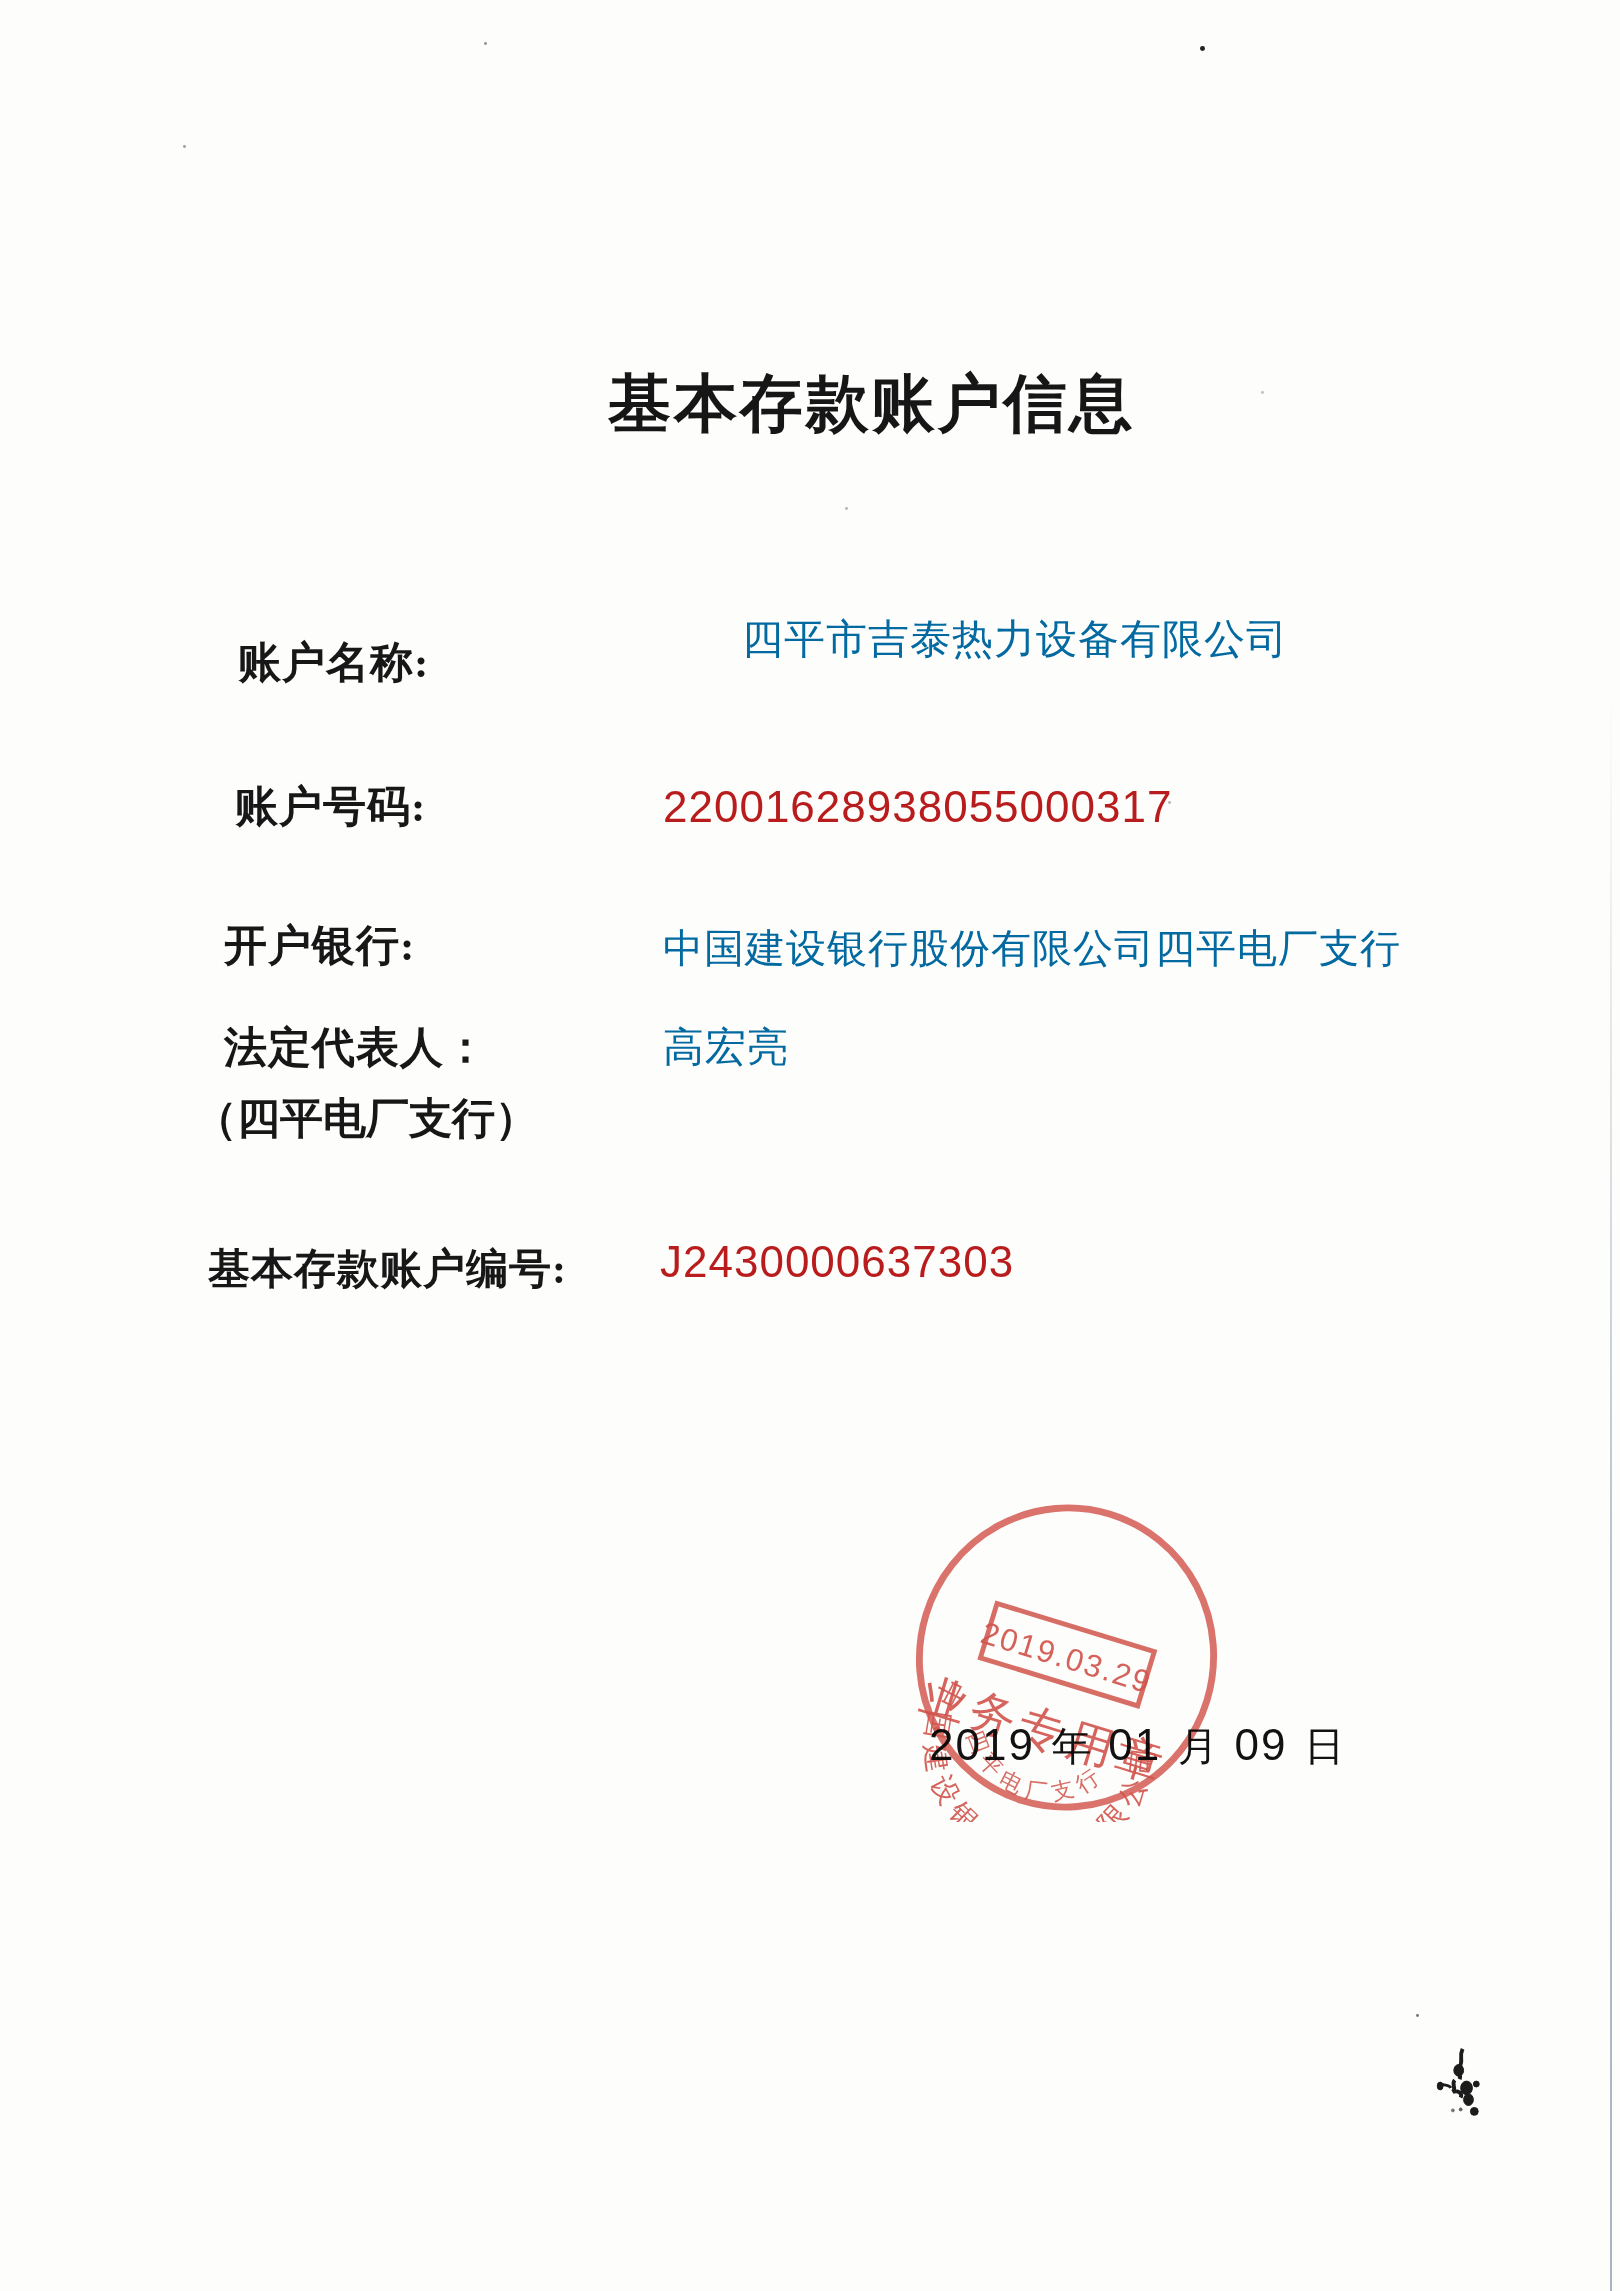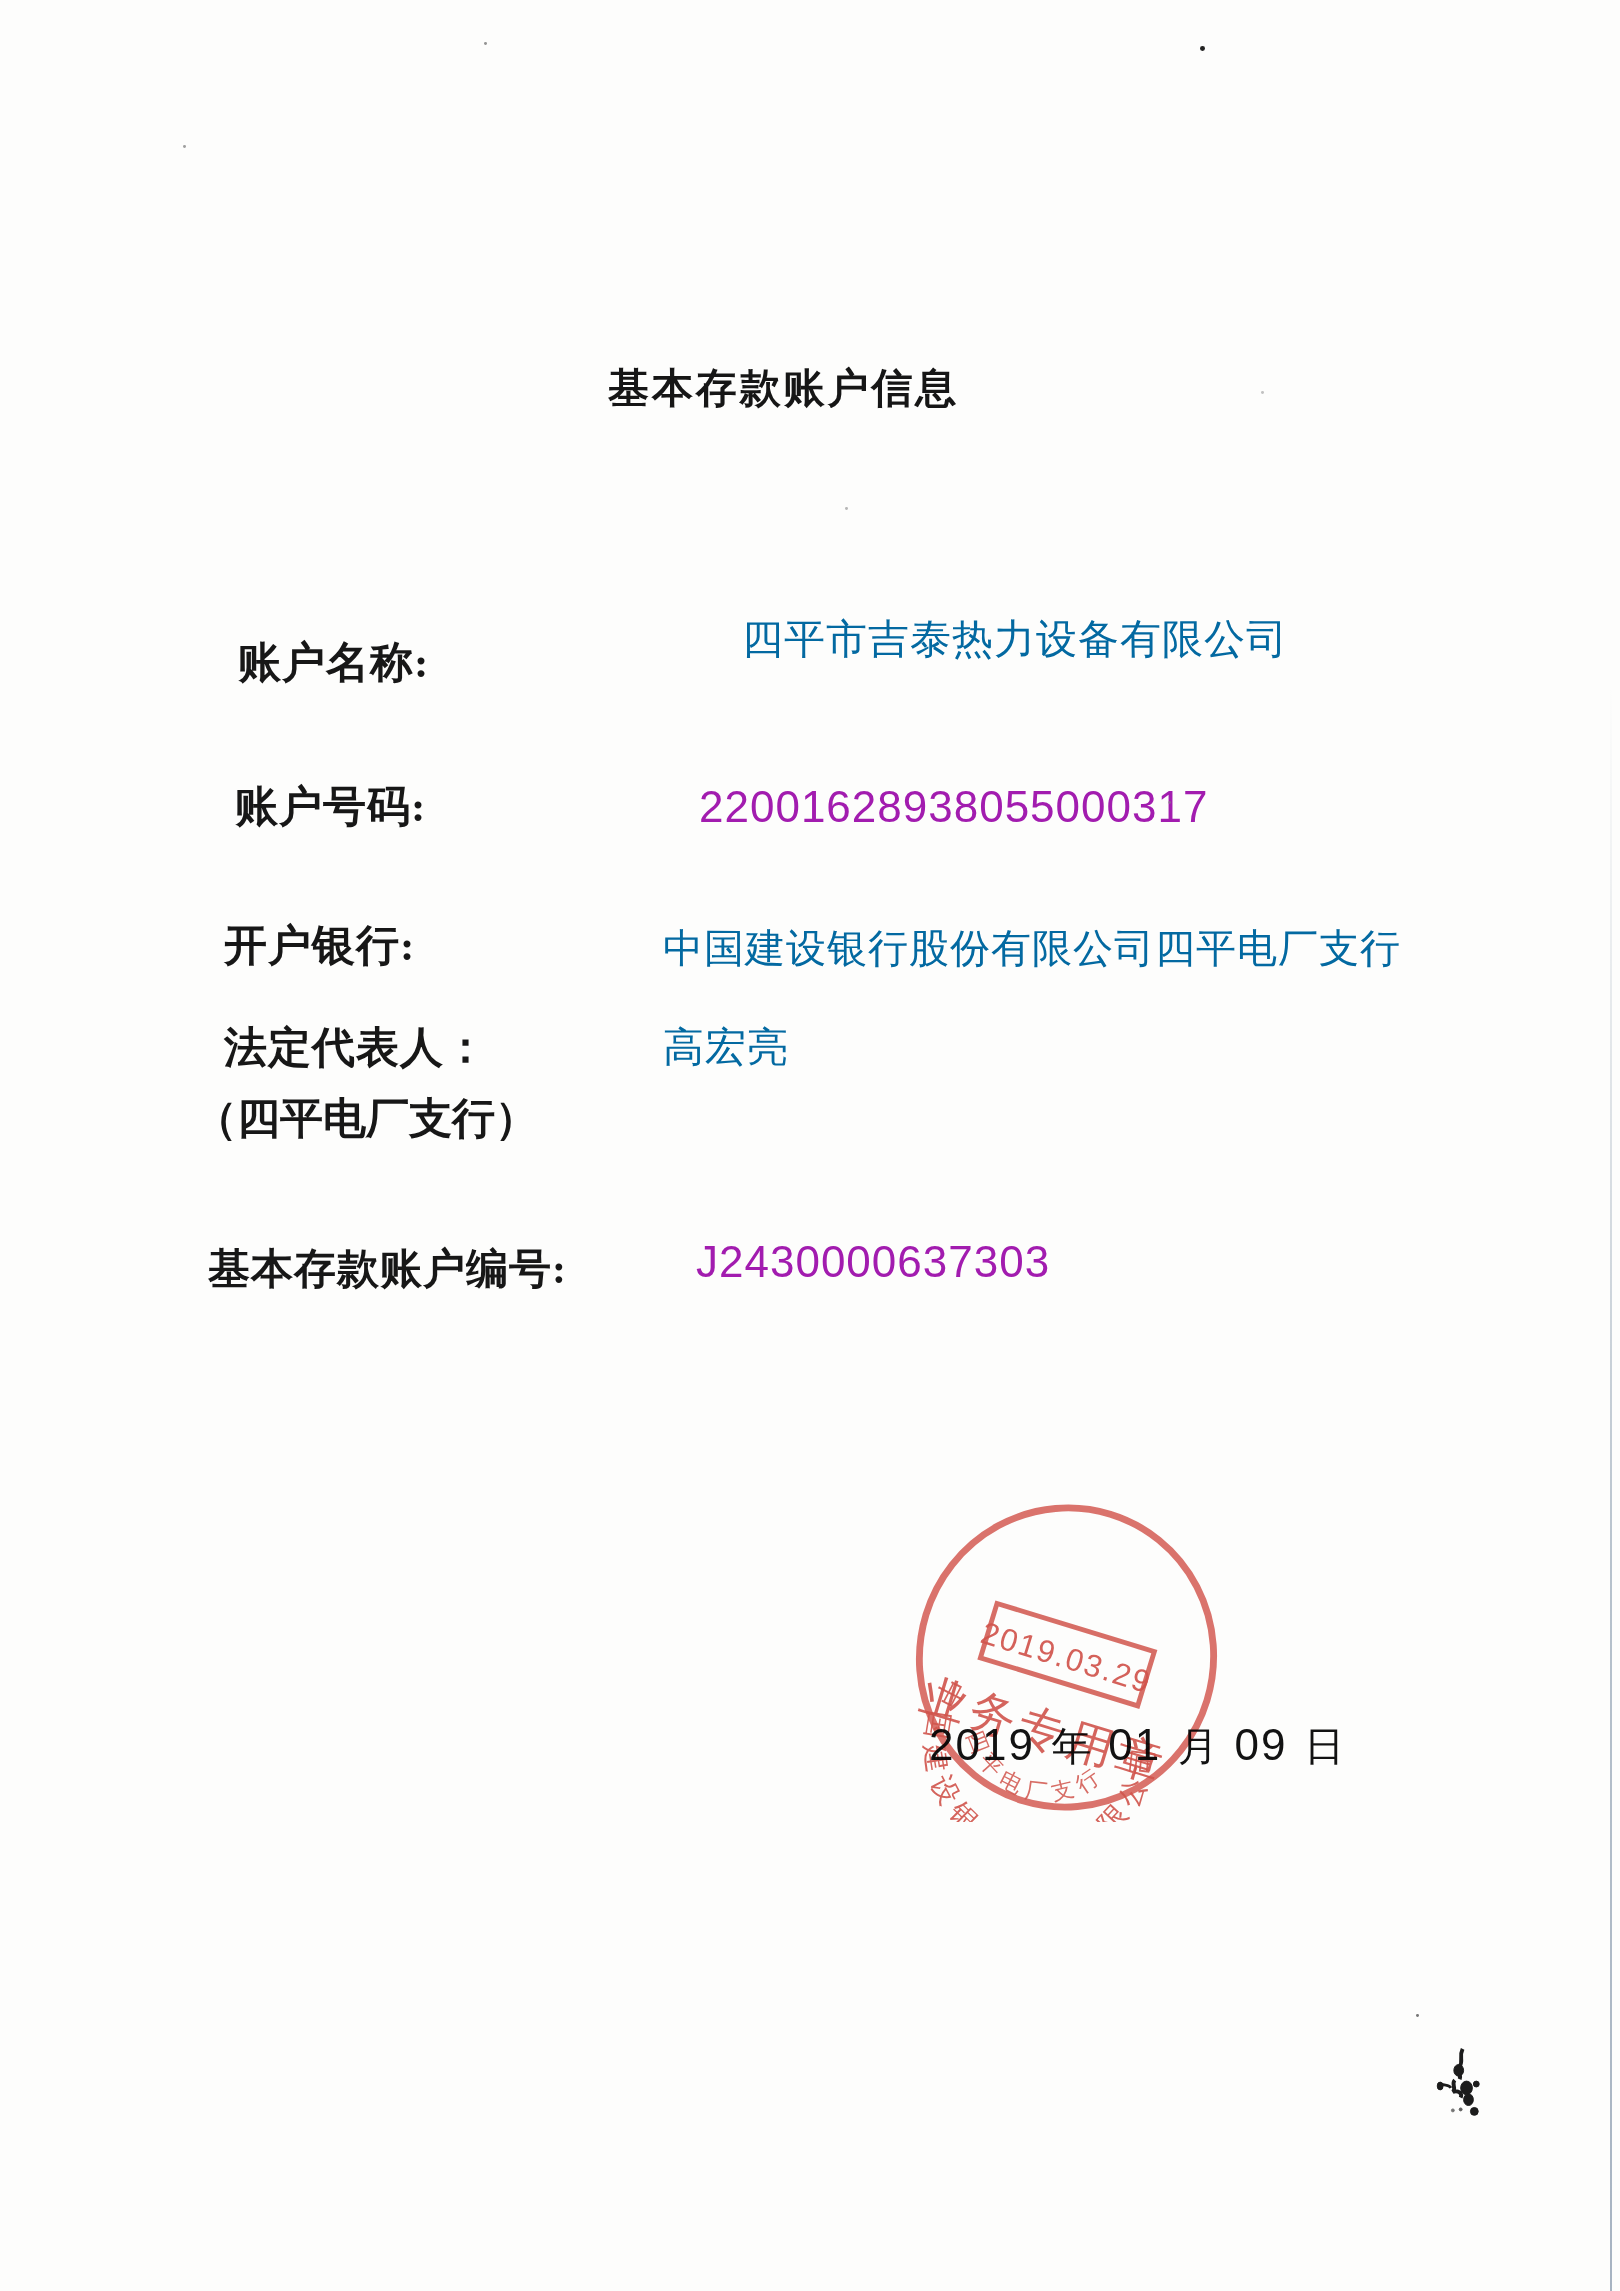--- a/index.html
+++ b/index.html
@@ -7,34 +7,34 @@
     position:relative;
     width:1620px;height:2292px;
     background:#fdfdfc;
     font-family:"Liberation Serif","DejaVu Serif",serif;
     color:#1d1d1d;
     overflow:hidden;
   }
   .abs{position:absolute;white-space:nowrap;}
   .title{
     left:608px;top:361px;
-    font-size:41px;font-weight:bold;
+    font-size:63px;font-weight:bold;
     letter-spacing:2.9px;
     color:#161616;
   }
   .label{
     font-size:43px;font-weight:bold;color:#171717;
     letter-spacing:1px;
   }
   .value{
     font-size:41px;color:#0369a1;letter-spacing:1px;
   }
   .value-num{
     font-family:"Liberation Sans","DejaVu Sans",sans-serif;
-    font-size:44px;color:#a21caf;letter-spacing:1px;margin-left:36px;
+    font-size:44px;color:#b91c1c;letter-spacing:1px;
   }
   .lbl1{left:238px;top:614px;margin-top:20px;}
   .val1{left:742px;top:612px;}
   .lbl2{left:235px;top:778px;}
   .val2{left:663px;top:782px;}
   .lbl3{left:224px;top:917px;}
   .val3{left:663px;top:921px;font-size:40px;}
   .lbl4a{left:224px;top:1019px;}
   .lbl4b{left:194px;top:1090px;font-weight:bold;font-size:43px;color:#171717;}
   .val4{left:663px;top:1004px;margin-top:16px;}

